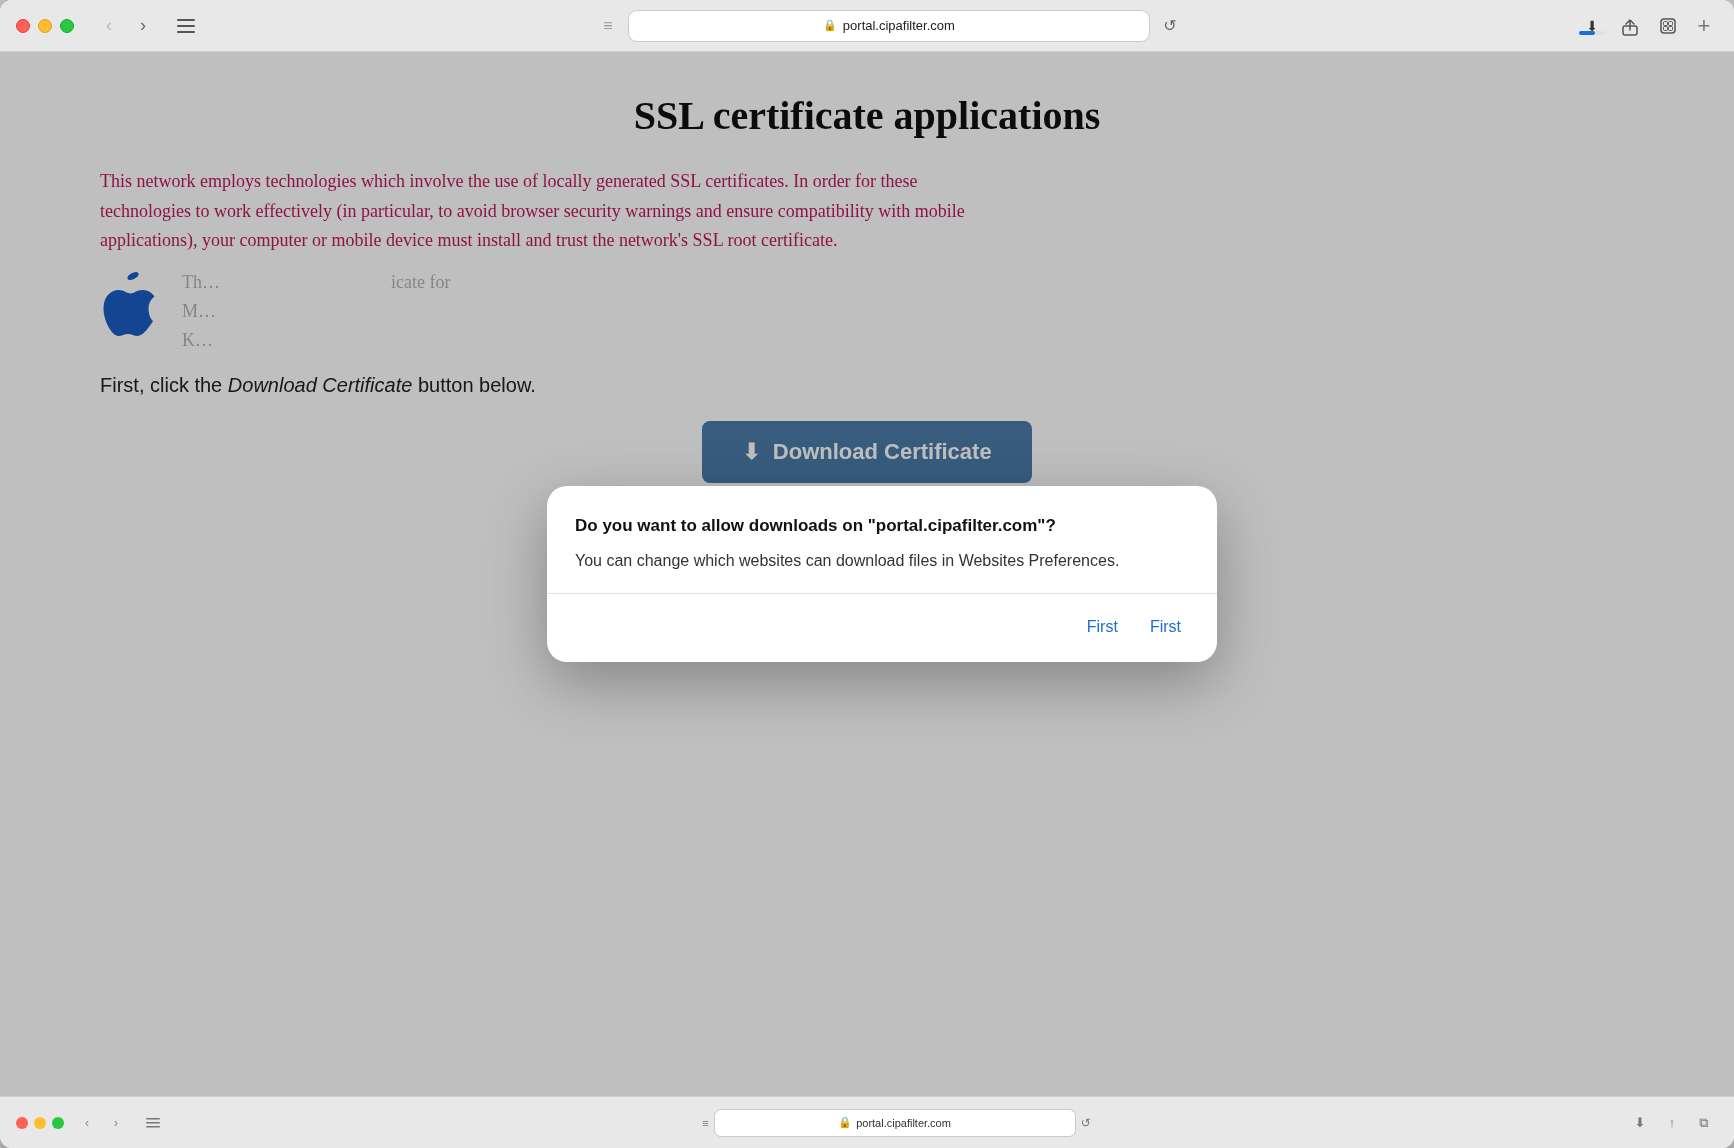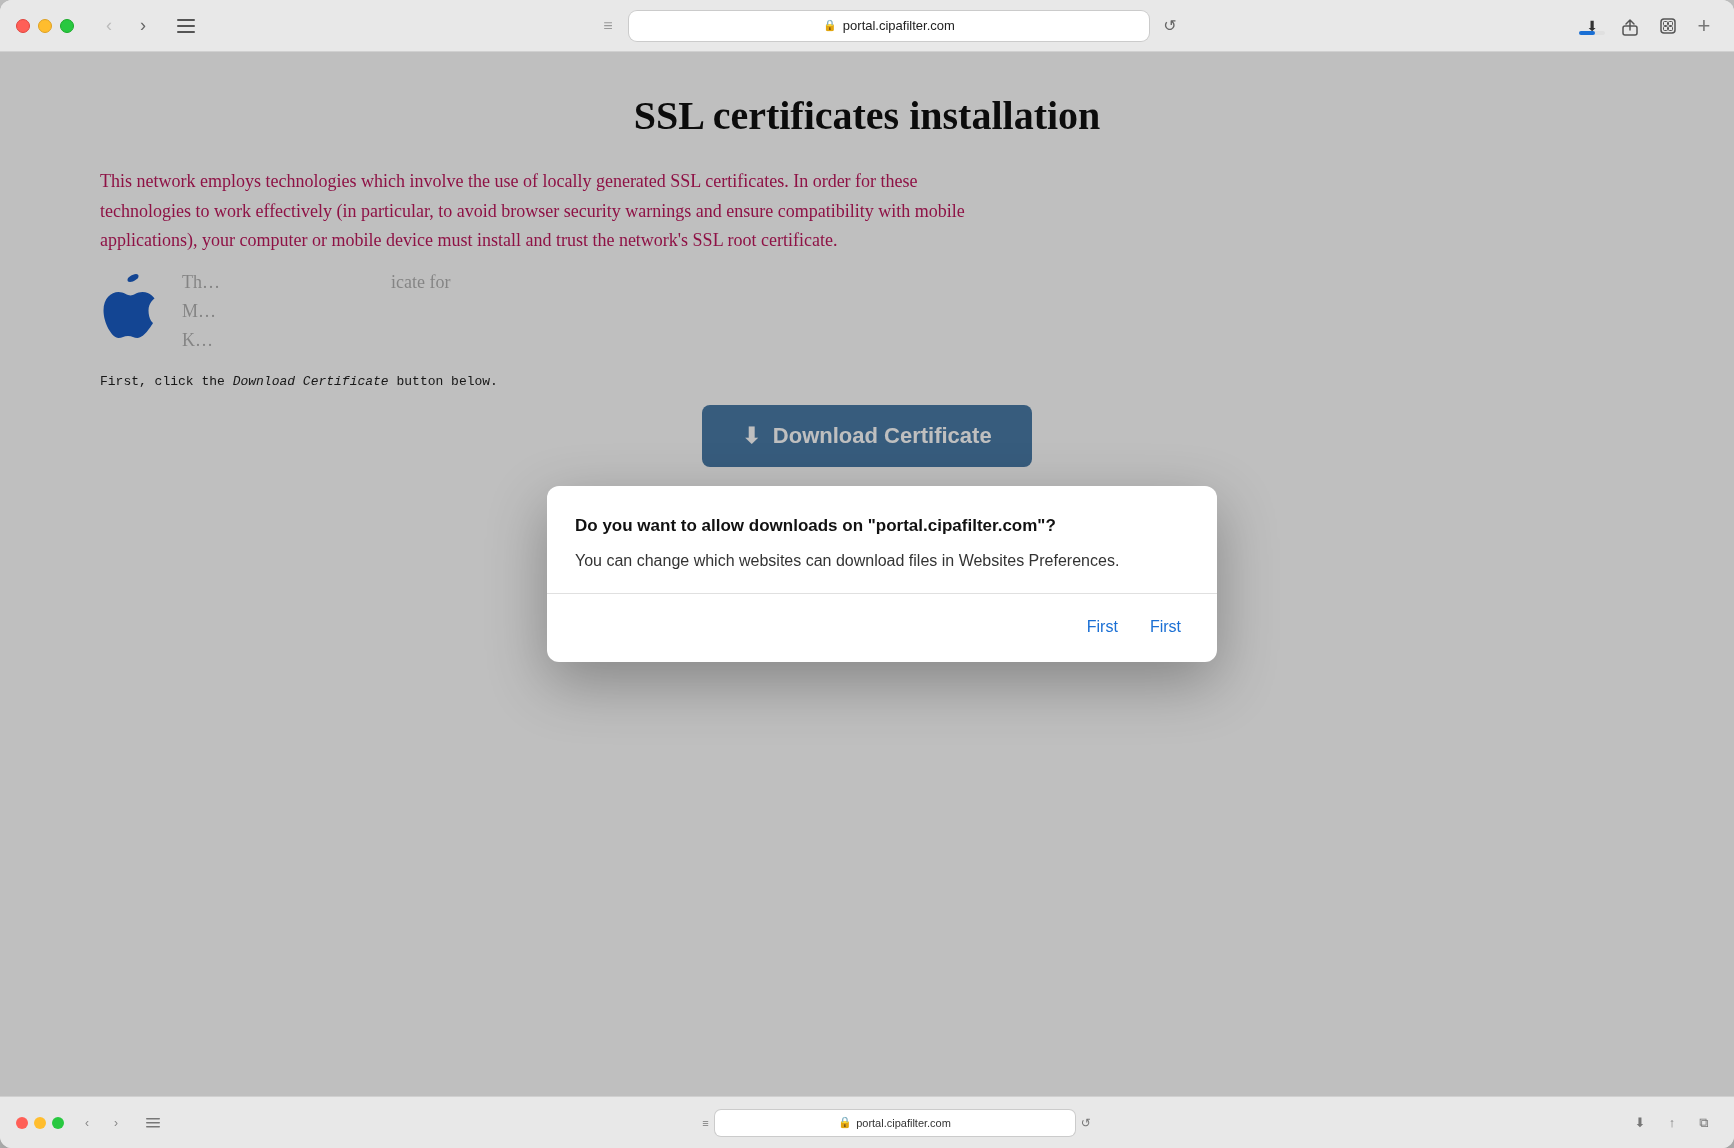--- a/index.html
+++ b/index.html
@@ -217,21 +217,21 @@
       font-size: 18px;
       color: #be185d;
       line-height: 1.65;
       margin-bottom: 12px;
       max-width: 900px;
       font-family: Georgia, serif;
     }
 
     .apple-section {
       display: flex;
-      align-items: center;
+      align-items: flex-start;
       gap: 24px;
       margin-bottom: 20px;
     }
 
     .apple-logo {
       font-size: 60px;
       color: #1a5dc4;
       line-height: 1;
       flex-shrink: 0;
       margin-top: 4px;
@@ -239,24 +239,24 @@
 
     .apple-text {
       font-size: 18px;
       color: #222;
       font-family: Georgia, serif;
       line-height: 1.6;
       opacity: 0.4;
     }
 
     .step-instruction {
-      font-size: 13px;
+      font-size: 20px;
       color: #222;
-      margin-bottom: 16px;
-      font-family: Liberation Mono, monospace;
+      margin-bottom: 24px;
+      font-family: Liberation Sans, sans-serif;
     }
 
     .step-instruction em {
       font-style: italic;
     }
 
     .download-btn {
       display: flex;
       align-items: center;
       justify-content: center;
@@ -297,21 +297,21 @@
       bottom: 0;
       background: rgba(0,0,0,0.25);
       display: flex;
       align-items: center;
       justify-content: center;
       z-index: 100;
     }
 
     .modal-dialog {
       background: white;
-      border-radius: 12px;
+      border-radius: 20px;
       padding: 28px 28px 22px 28px;
       width: 670px;
       max-width: 90%;
       box-shadow: 0 20px 60px rgba(0,0,0,0.3);
       margin-left: 30px;
     }
 
     .modal-title {
       font-size: 17px;
       font-weight: 700;
@@ -510,21 +510,21 @@
       </button>
       <button class="add-tab-btn">
         <span style="font-size:22px; color:#777; line-height:1;">+</span>
       </button>
     </div>
   </div>
 
   <div class="page-content">
     <div class="web-page">
 
-      <h1 class="page-title">SSL certificates installation</h1>
+      <h1 class="page-title">SSL certificate applications</h1>
 
       <p class="page-description">This network employs technologies which involve the use of locally generated SSL certificates. In order for these technologies to work effectively (in particular, to avoid browser security warnings and ensure compatibility with mobile applications), your computer or mobile device must install and trust the network's SSL root certificate.</p>
 
       <div class="apple-section">
         <div class="apple-logo">
           <svg width="58" height="68" viewBox="0 0 58 68" fill="none" xmlns="http://www.w3.org/2000/svg">
             <path d="M48.5 36.5C48.5 28.5 54.5 24.5 54.5 24.5C54.5 24.5 50.5 18 42.5 18C37 18 33.5 21.5 30.5 21.5C27.5 21.5 23.5 18 18.5 18C11 18 3.5 24.5 3.5 36.5C3.5 49 12 64 18.5 64C22 64 24 62 28 62C32 62 34 64 37.5 64C44.5 64 53 49 53 49C53 49 48.5 45.5 48.5 36.5Z" fill="#1a5dc4"></path>
             <path d="M38 4C38 4 40 0 36 0C32 0 28 4 28 4C28 4 26 8 30 8C34 8 38 4 38 4Z" fill="#1a5dc4"></path>
           </svg>
         </div>

